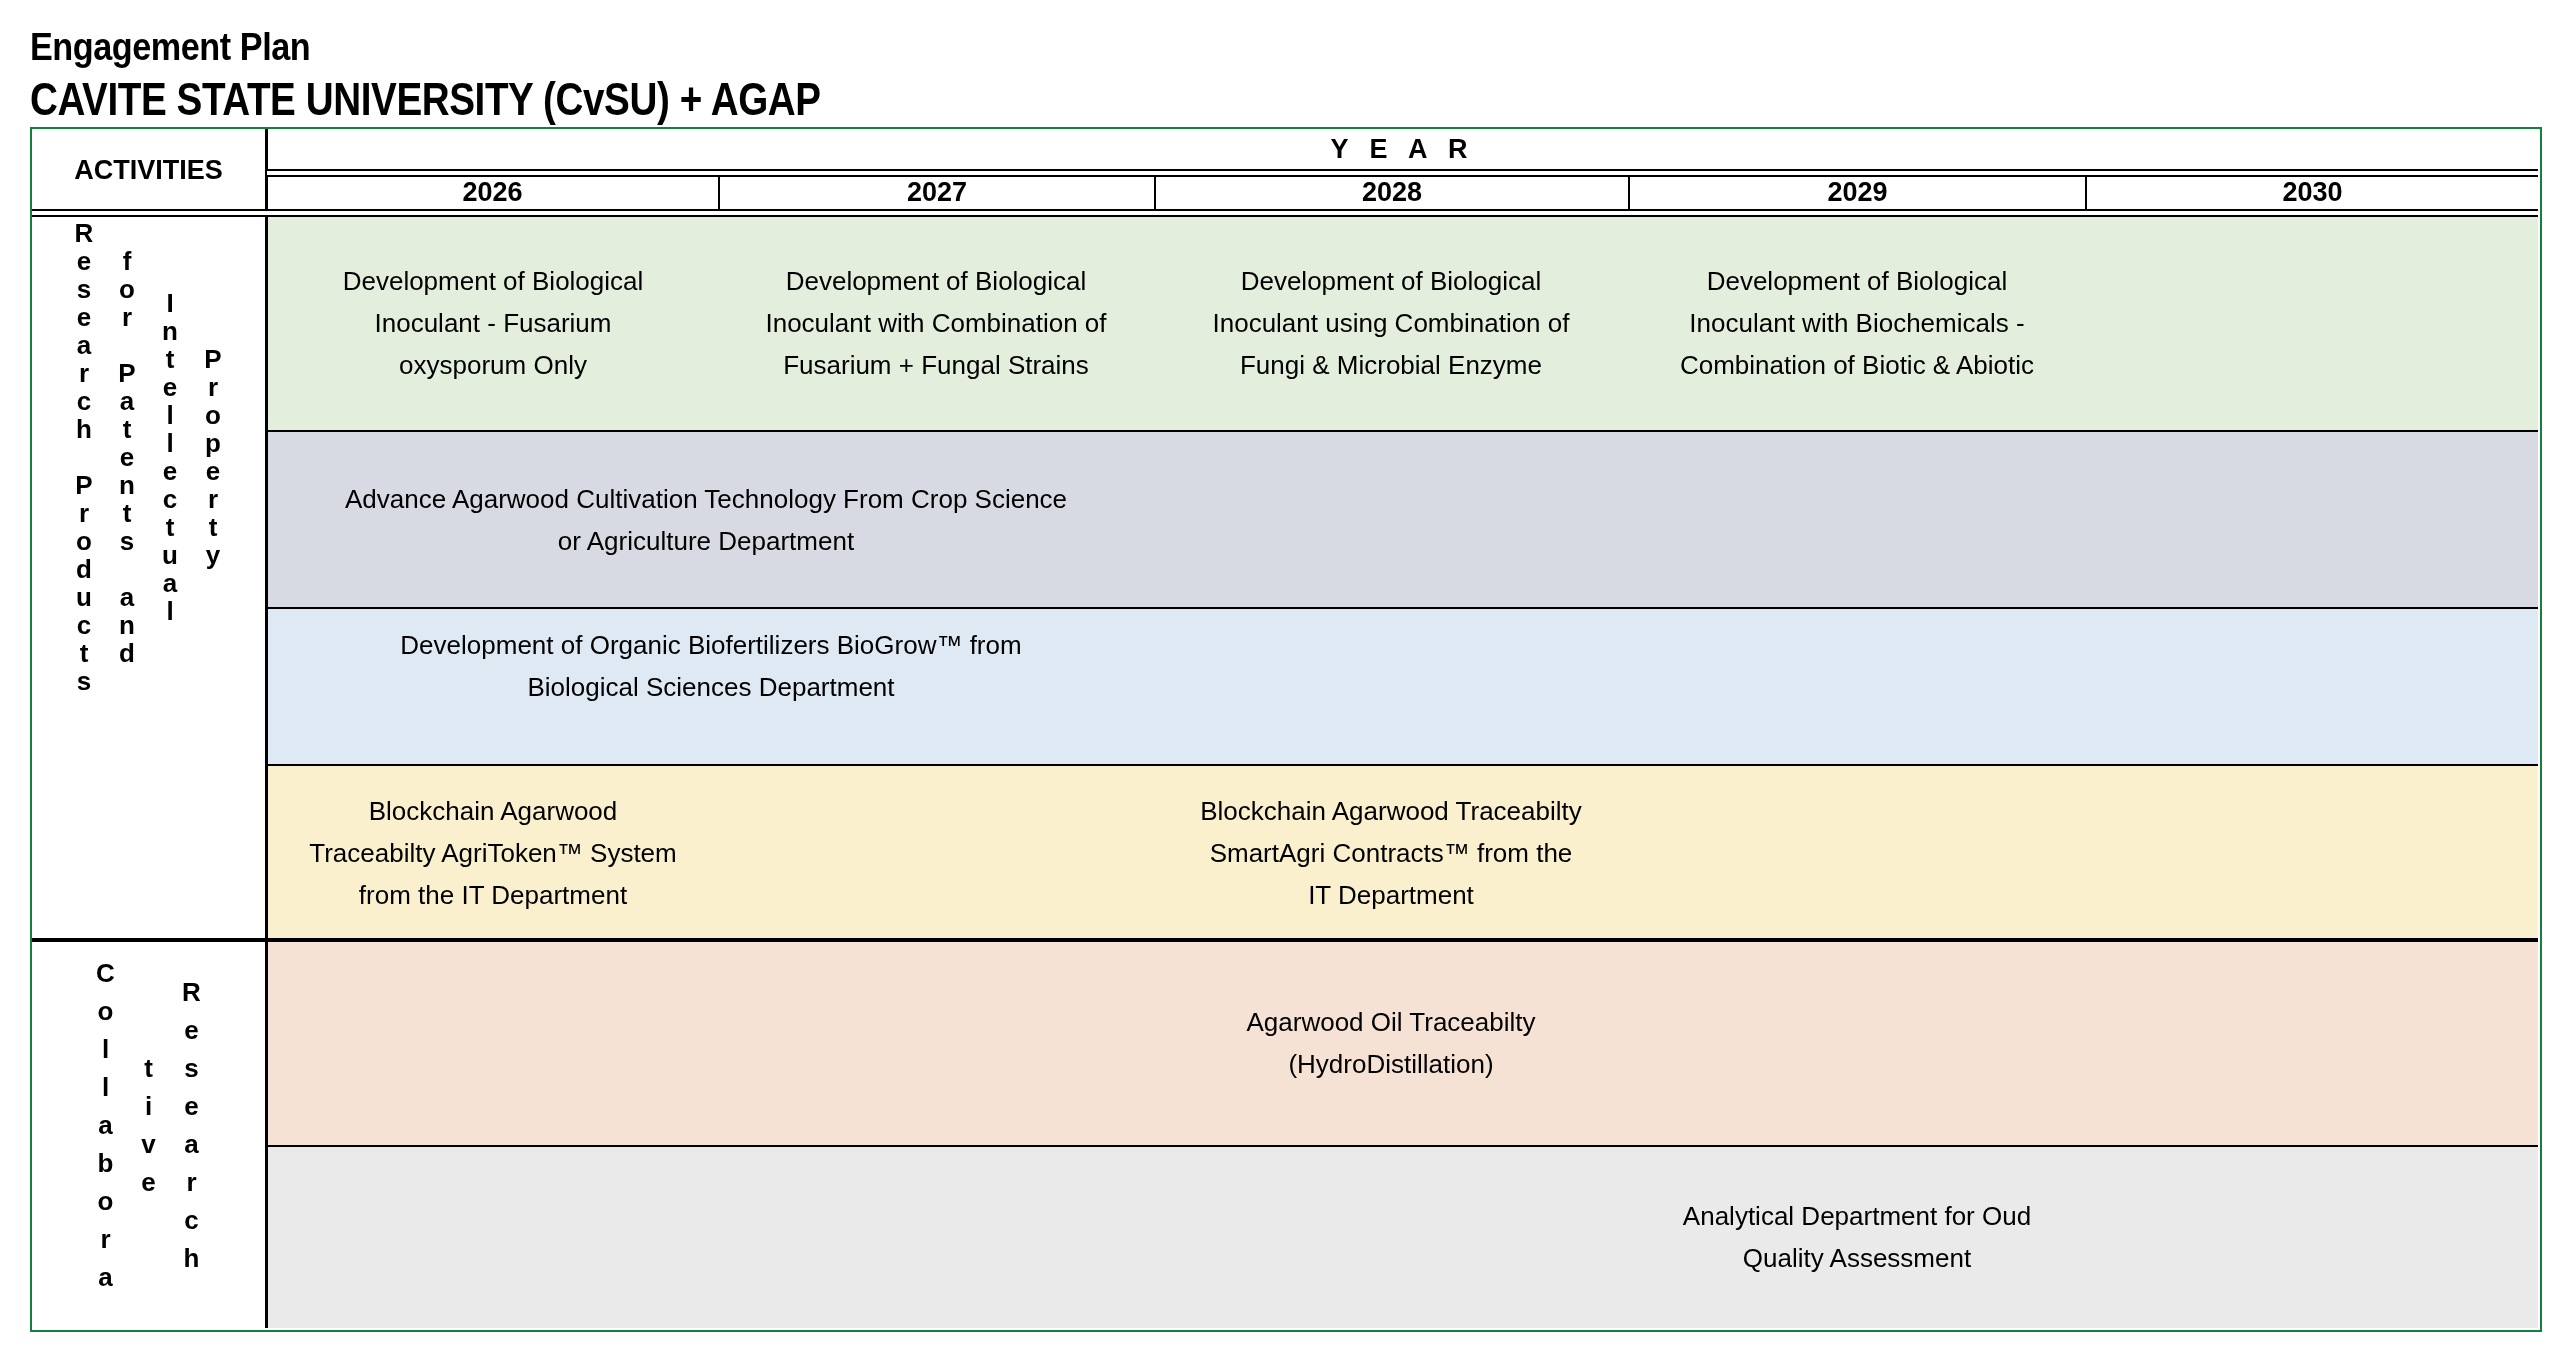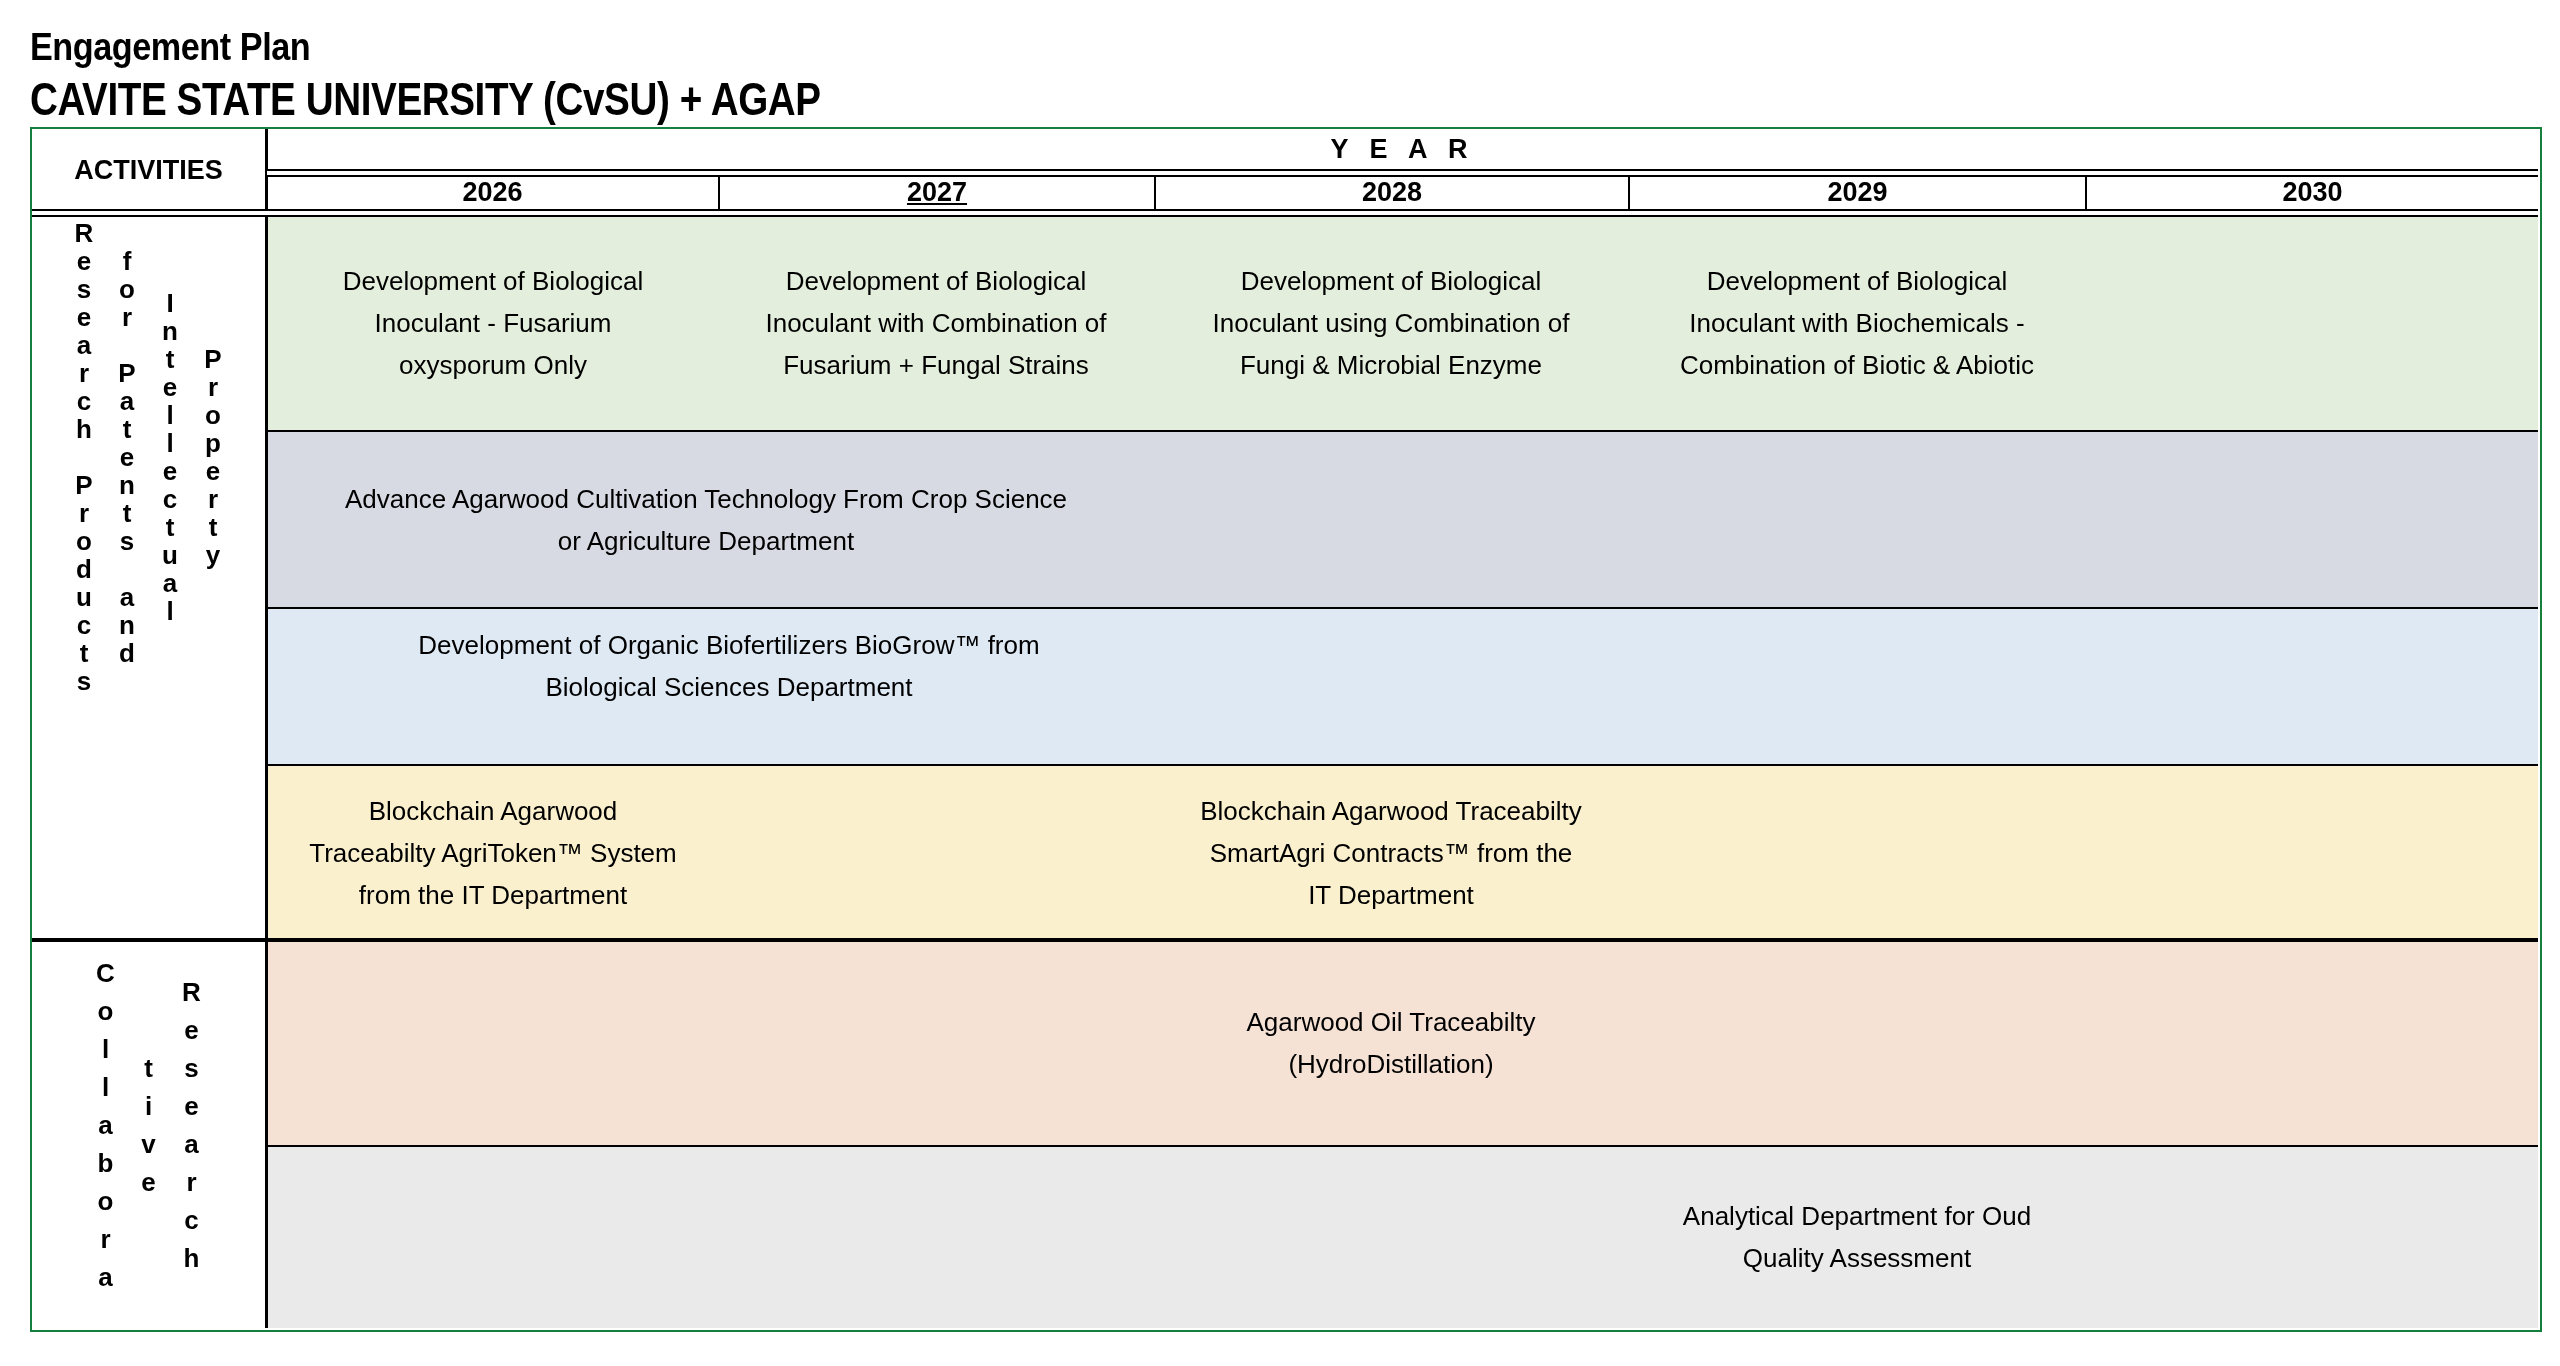--- a/index.html
+++ b/index.html
@@ -63,21 +63,21 @@
 
     <div class="cell hdr" style="left:0;top:0;width:233px;height:82px;">
       <span>ACTIVITIES</span>
     </div>
     <div class="cell hdr year-hdr" style="left:235px;top:0;width:2271px;height:41px;">
       <span>Y E A R</span>
     </div>
     <div class="cell hdr" style="left:235px;top:44px;width:451px;height:38px;">
       <span>2026</span>
     </div>
-    <div class="cell hdr" style="left:688px;top:44px;width:434px;height:38px;text-decoration:underline;">
+    <div class="cell hdr" style="left:688px;top:44px;width:434px;height:38px;">
       <span>2027</span>
     </div>
     <div class="cell hdr" style="left:1124px;top:44px;width:472px;height:38px;">
       <span>2028</span>
     </div>
     <div class="cell hdr" style="left:1598px;top:44px;width:455px;height:38px;">
       <span>2029</span>
     </div>
     <div class="cell hdr" style="left:2055px;top:44px;width:451px;height:38px;">
       <span>2030</span>
@@ -170,21 +170,21 @@
     <div class="txt" style="left:1139px;top:85px;width:440px;height:217px;">Development of Biological
 Inoculant using Combination of
 Fungi &amp; Microbial Enzyme</div>
     <div class="txt" style="left:1605px;top:85px;width:440px;height:217px;">Development of Biological
 Inoculant with Biochemicals -
 Combination of Biotic &amp; Abiotic</div>
 
     <div class="txt" style="left:244px;top:302px;width:860px;height:177px;">Advance Agarwood Cultivation Technology From Crop Science
 or Agriculture Department</div>
 
-    <div class="txt" style="left:297px;top:479px;width:800px;height:116px;text-align:center;">Development of Organic Biofertilizers BioGrow™ from
+    <div class="txt" style="left:279px;top:479px;width:800px;height:116px;text-align:center;">Development of Organic Biofertilizers BioGrow™ from
 Biological Sciences Department</div>
 
     <div class="txt" style="left:241px;top:636px;width:440px;height:175px;">Blockchain Agarwood
 Traceabilty AgriToken™ System
 from the IT Department</div>
     <div class="txt" style="left:1129px;top:636px;width:460px;height:175px;">Blockchain Agarwood Traceabilty
 SmartAgri Contracts™ from the
 IT Department</div>
 
     <div class="txt" style="left:1129px;top:811px;width:460px;height:206px;">Agarwood Oil Traceabilty

